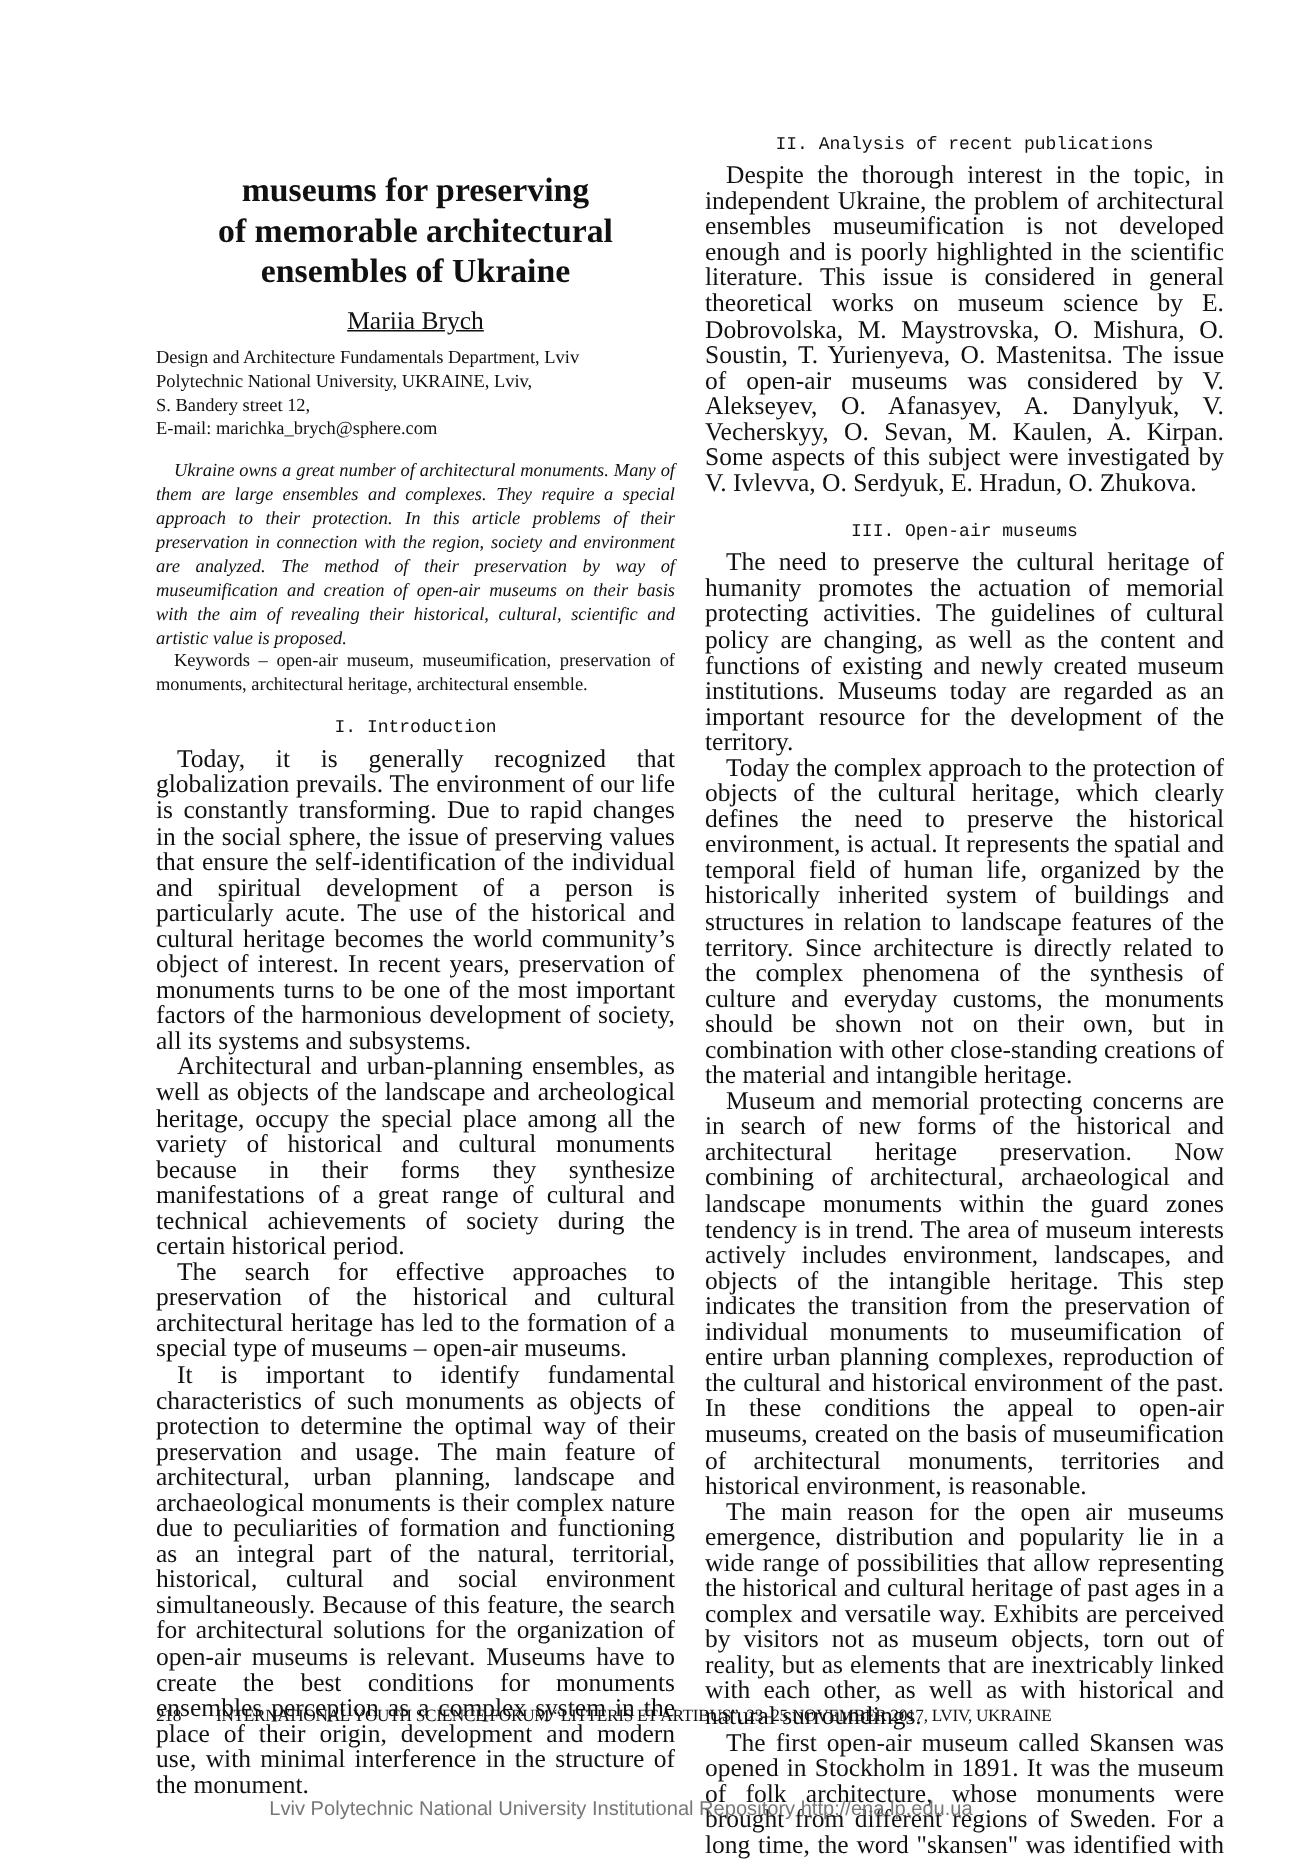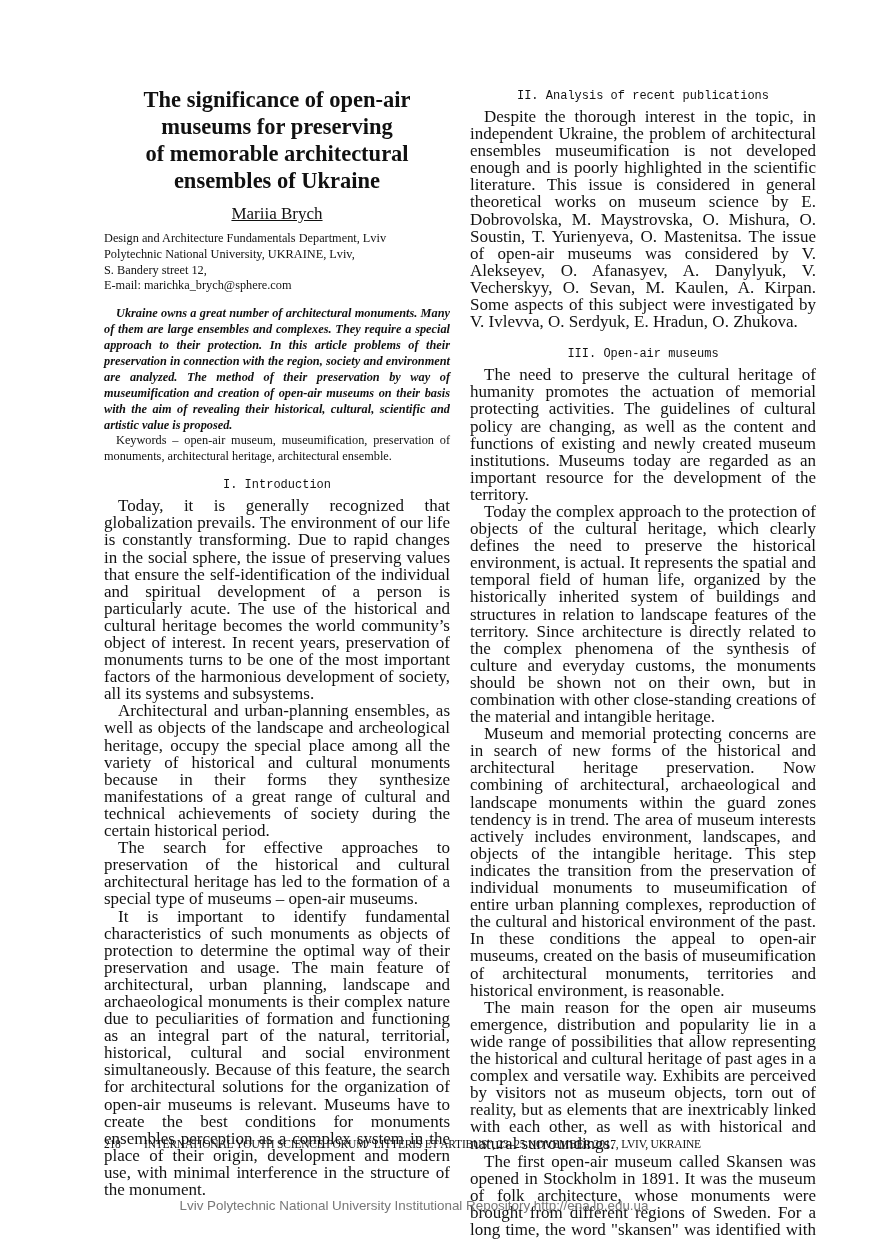--- a/index.html
+++ b/index.html
@@ -14,21 +14,21 @@
   }
   .author {
     font-family: "Liberation Serif", serif; font-size: 17px; text-align: center;
     margin: 9px 0 6px 0; line-height: 22px; text-decoration: underline;
   }
   .affil {
     font-family: "Liberation Serif", serif; font-size: 12.3px; line-height: 15.8px;
     text-align: left; margin: 0 0 12px 0;
   }
   .abstract {
-    font-family: "Liberation Serif", serif; font-style: italic; font-weight: bold;
+    font-family: "Liberation Serif", serif; font-style: italic; font-weight: normal;
     font-size: 12.3px; line-height: 15.9px; text-align: justify; margin: 0;
     text-indent: 12px;
   }
   .keywords {
     font-family: "Liberation Serif", serif; font-size: 12.3px; line-height: 15.9px;
     text-align: justify; margin: 0; text-indent: 12px;
   }
   .sec-head {
     font-family: Liberation Mono, monospace; font-size: 12px; line-height: 20px;
     text-align: center; margin: 0 0 2px 0; font-weight: normal;
@@ -50,21 +50,21 @@
     font-family: "Liberation Sans", sans-serif; font-size: 13.4px; color: #777;
   }
 </style>
 </head>
 <body>
 
 <div class="page">
 
   <div class="col col-left">
     <h1 class="title">
-      <span>The significance of open-air</span><br>
+      <br>
       <span>museums for preserving</span><br>
       <span>of memorable architectural</span><br>
       <span>ensembles of Ukraine</span>
     </h1>
     <div class="author">Mariia Brych</div>
     <div class="affil">
       <span>Design and Architecture Fundamentals Department, Lviv</span><br>
       <span>Polytechnic National University, UKRAINE, Lviv,</span><br>
       <span>S. Bandery street 12,</span><br>
       <span>E-mail: marichka_brych@sphere.com</span>

